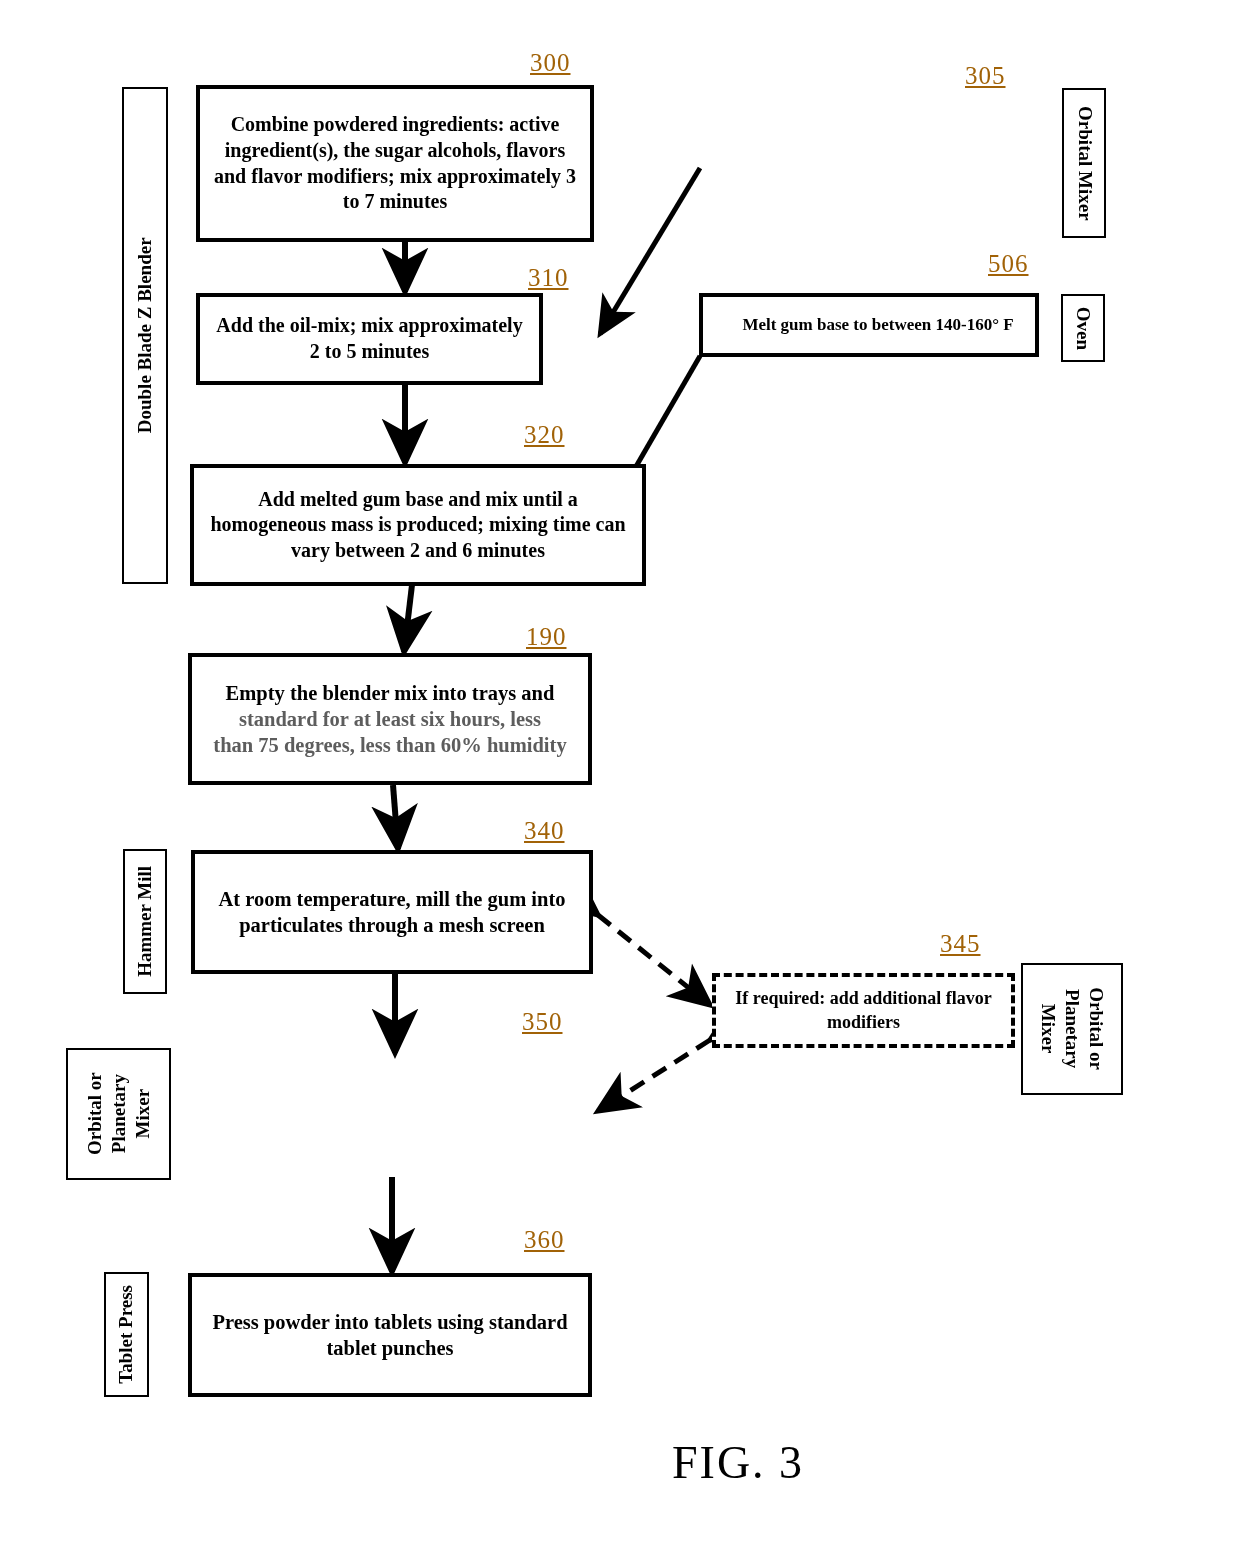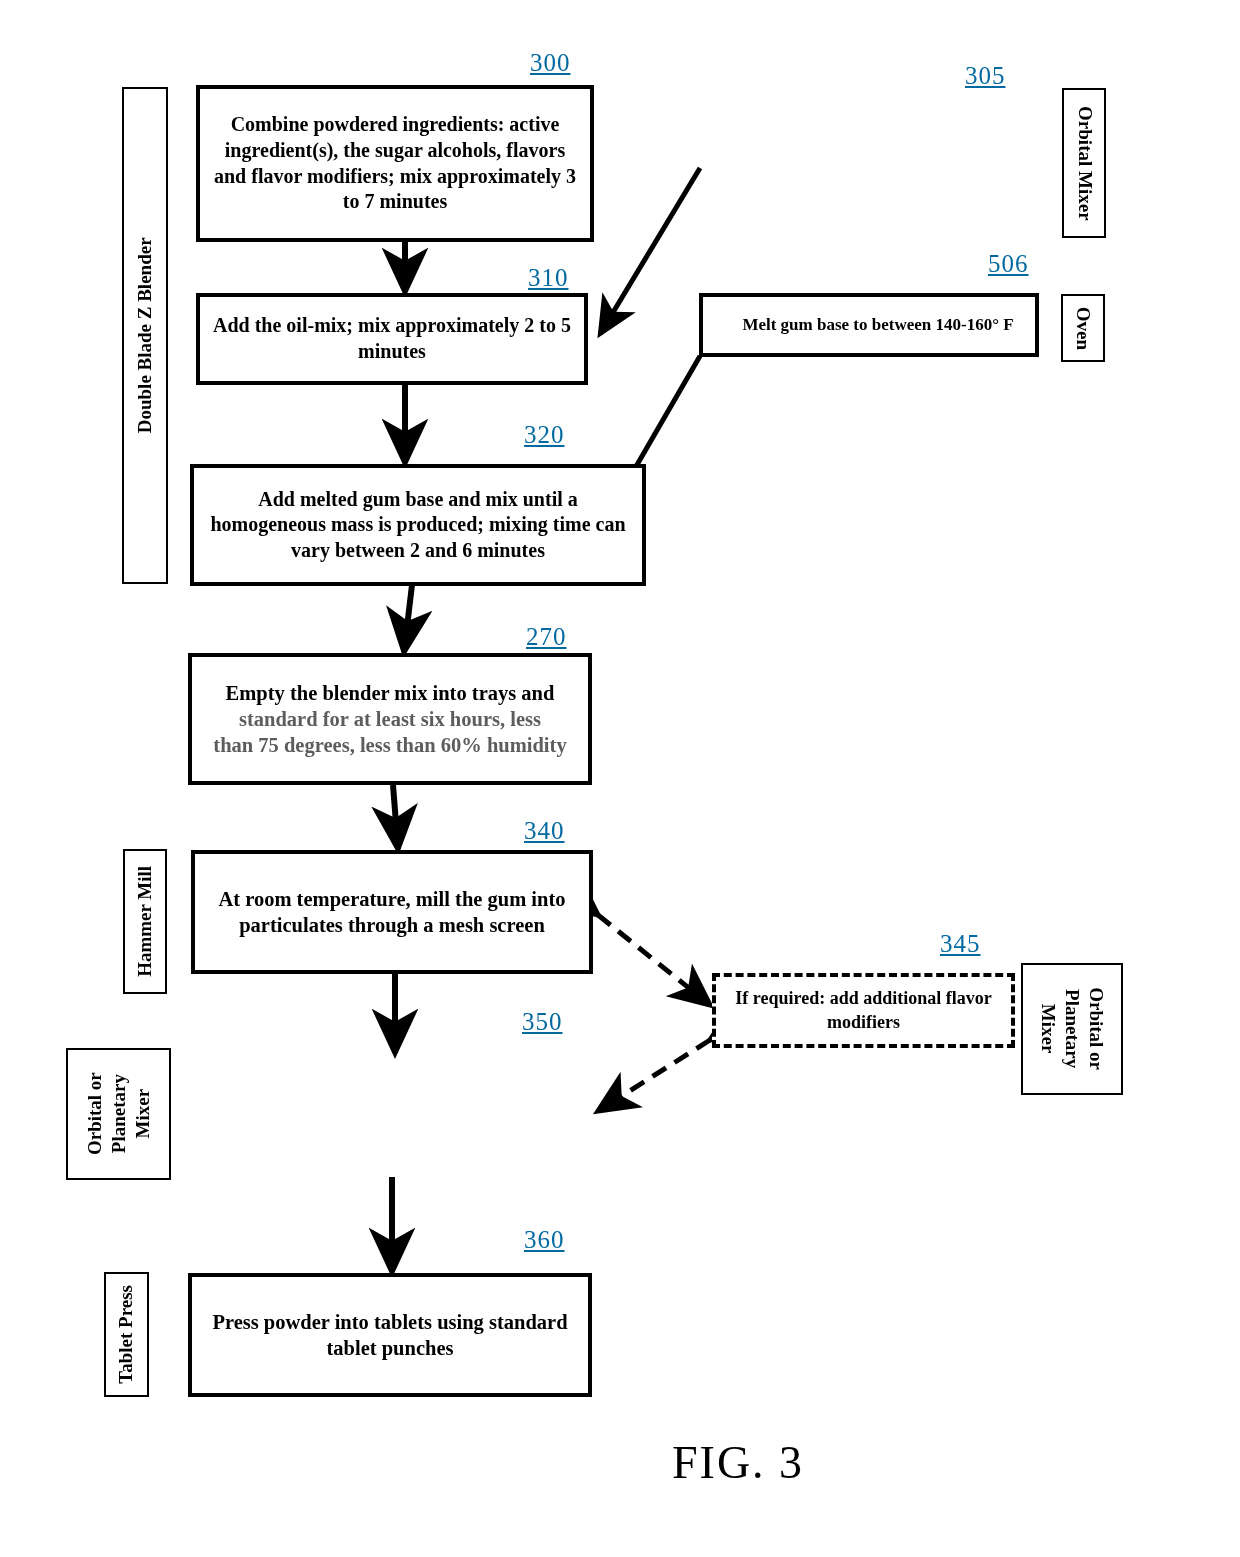--- a/index.html
+++ b/index.html
@@ -45,21 +45,21 @@
     color: #5d5d5d;
     white-space: nowrap;
   }
   .node.faded .txt .l1 { color: #000; }
 
   
   .ref {
     position: absolute;
     font-size: 25px;
     font-weight: normal;
-    color: #0369a1;
+    color: #a16207;
     text-decoration: underline;
     text-underline-offset: 2px;
     letter-spacing: 1px;
   }
 
   
   .equip {
     position: absolute;
     box-sizing: border-box;
     border: 2px solid #000;
@@ -131,32 +131,32 @@
     <line x1="395" y1="973" x2="395" y2="1053" stroke="#000" stroke-width="6" marker-end="url(#ah)"></line>
 
     <line x1="392" y1="1177" x2="392" y2="1272" stroke="#000" stroke-width="6" marker-end="url(#ah)"></line>
   </svg>
 
   <span class="ref" style="left:530px; top:49px;">300</span>
   <span class="ref" style="left:965px; top:62px;">305</span>
   <span class="ref" style="left:528px; top:264px;">310</span>
   <span class="ref" style="left:988px; top:250px;">506</span>
   <span class="ref" style="left:524px; top:421px;">320</span>
-  <span class="ref" style="left:526px; top:623px;">270</span>
+  <span class="ref" style="left:526px; top:623px;">190</span>
   <span class="ref" style="left:524px; top:817px;">340</span>
   <span class="ref" style="left:940px; top:930px;">345</span>
   <span class="ref" style="left:522px; top:1008px;">350</span>
   <span class="ref" style="left:524px; top:1226px;">360</span>
 
   <div class="node" style="left:196px; top:85px; width:398px; height:157px; font-size:20px;">
     <span class="txt">Combine powdered ingredients: active ingredient(s), the sugar alcohols, flavors and flavor modifiers; mix approximately 3 to 7 minutes</span>
   </div>
 
 
-  <div class="node" style="left:196px; top:293px; width:392px; height:92px; font-size:20px;">
+  <div class="node" style="left:196px; top:293px; width:347px; height:92px; font-size:20px;">
     <span class="txt">Add the oil-mix; mix approximately 2 to 5 minutes</span>
   </div>
 
   <div class="node" style="left:699px; top:293px; width:340px; height:64px; font-size:17px;padding-left:28px;">
     <span class="txt">Melt gum base to between 140-160° F</span>
   </div>
 
   <div class="node" style="left:190px; top:464px; width:456px; height:122px; font-size:20px;">
     <span class="txt">Add melted gum base and mix until a homogeneous mass is produced; mixing time can vary between 2 and 6 minutes</span>
   </div>

